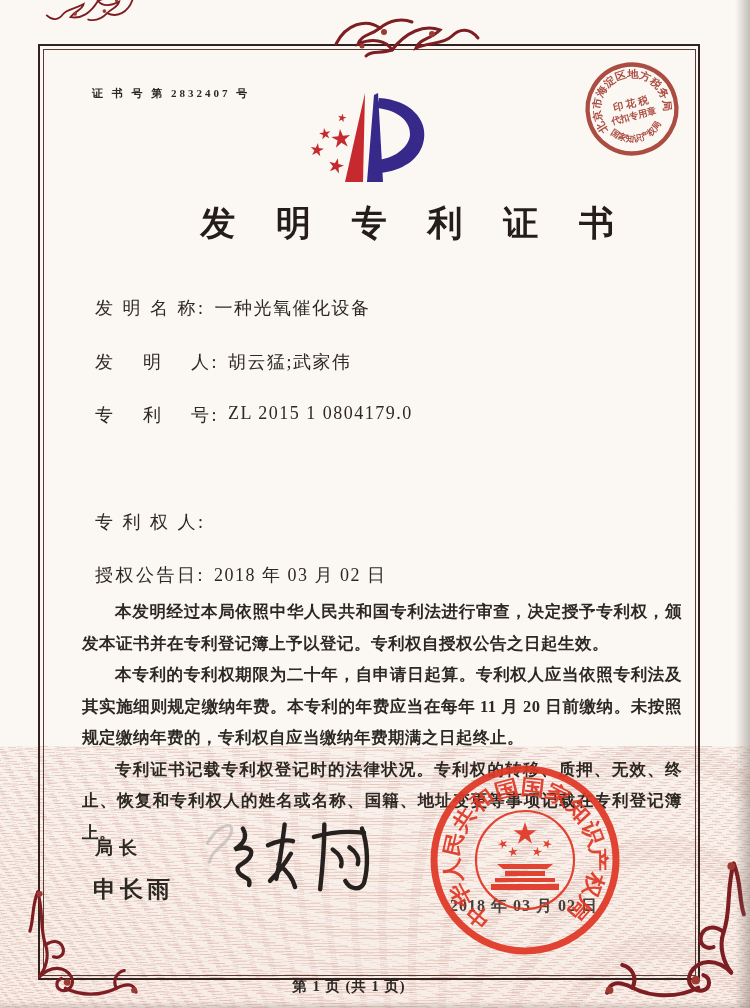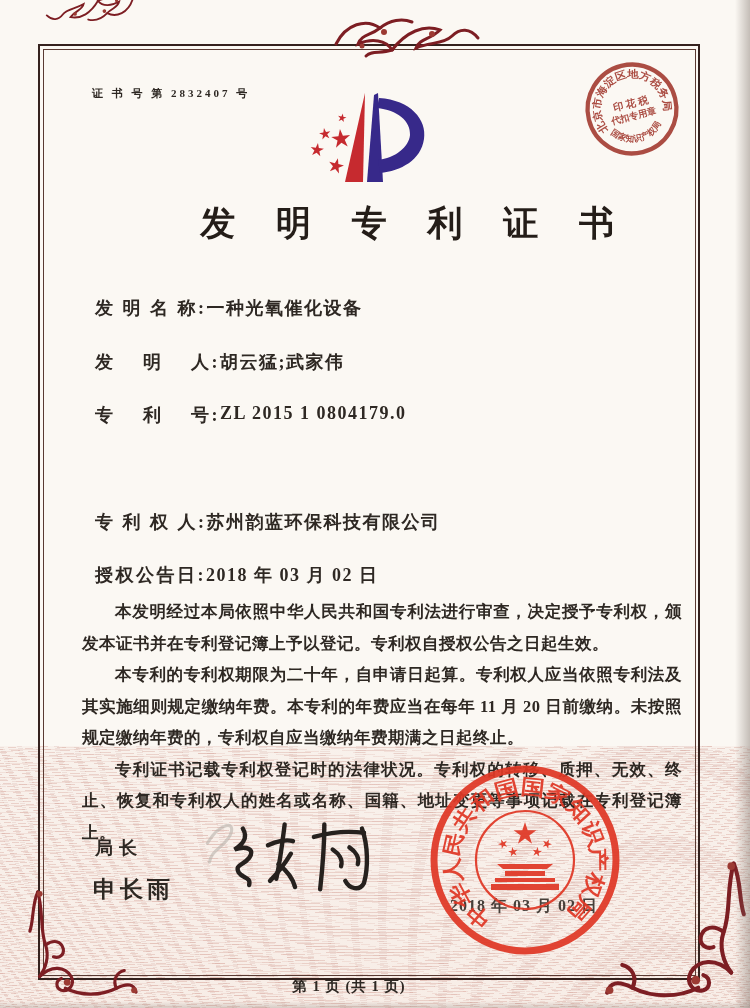--- a/index.html
+++ b/index.html
@@ -30,21 +30,21 @@
   .edge-bottom {
     position:absolute; left:0; bottom:0; width:750px; height:7px;
     background:linear-gradient(rgba(120,108,100,0), rgba(120,108,100,.25));
   }
   .cert-no { position:absolute; left:92px; top:86px; font-size:11px; font-weight:700; letter-spacing:3px; }
   .logo { position:absolute; left:283px; top:86px; width:170px; height:106px; }
   .title {
     position:absolute; left:38px; top:200px; width:658px; text-align:center;
     font-size:35px; font-weight:700; letter-spacing:16px; text-indent:16px; color:#241d18;padding-left:40px;
   }
-  .field { position:absolute; left:95px; display:flex; font-size:18px; font-weight:700; white-space:nowrap; }
+  .field { position:absolute; left:95px; display:flex; gap:9px; font-size:18px; font-weight:400; white-space:nowrap; }
   .field .label { letter-spacing:2.5px; }
   .field .value { letter-spacing:1.5px; }
   .f0{top:296px}.f1{top:350px}.f2{top:403px}.f3{top:457px}.f4{top:510px}.f5{top:563px}
   .body-text {
     position:absolute; left:82px; top:596px; width:600px;
     font-size:16.5px; line-height:31.5px; font-weight:600; text-align:justify; letter-spacing:.5px;
   }
   .body-text p { margin:0; text-indent:2em; }
   .director-title { position:absolute; left:95px; top:836px; font-size:18px; font-weight:600; letter-spacing:6px; }
   .director-name  { position:absolute; left:93px; top:874px; font-size:23px; font-weight:600; letter-spacing:4px; }
@@ -132,21 +132,20 @@
   <div class="field f1">
     <span class="label">发　 明　 人:</span>
     <span class="value">胡云猛;武家伟</span>
   </div>
   <div class="field f2">
     <span class="label">专　 利　 号:</span>
     <span class="value">ZL 2015 1 0804179.0</span>
   </div>
   <div class="field f4">
     <span class="label">专 利 权 人:</span>
-    <span class="value">苏州韵蓝环保科技有限公司</span>
   </div>
   <div class="field f5">
     <span class="label">授权公告日:</span>
     <span class="value">2018 年 03 月 02 日</span>
   </div>
 
   <div class="body-text">
     <p>本发明经过本局依照中华人民共和国专利法进行审查，决定授予专利权，颁发本证书并在专利登记簿上予以登记。专利权自授权公告之日起生效。</p>
     <p>本专利的专利权期限为二十年，自申请日起算。专利权人应当依照专利法及其实施细则规定缴纳年费。本专利的年费应当在每年 11 月 20 日前缴纳。未按照规定缴纳年费的，专利权自应当缴纳年费期满之日起终止。</p>
     <p>专利证书记载专利权登记时的法律状况。专利权的转移、质押、无效、终止、恢复和专利权人的姓名或名称、国籍、地址变更等事项记载在专利登记簿上。</p>

